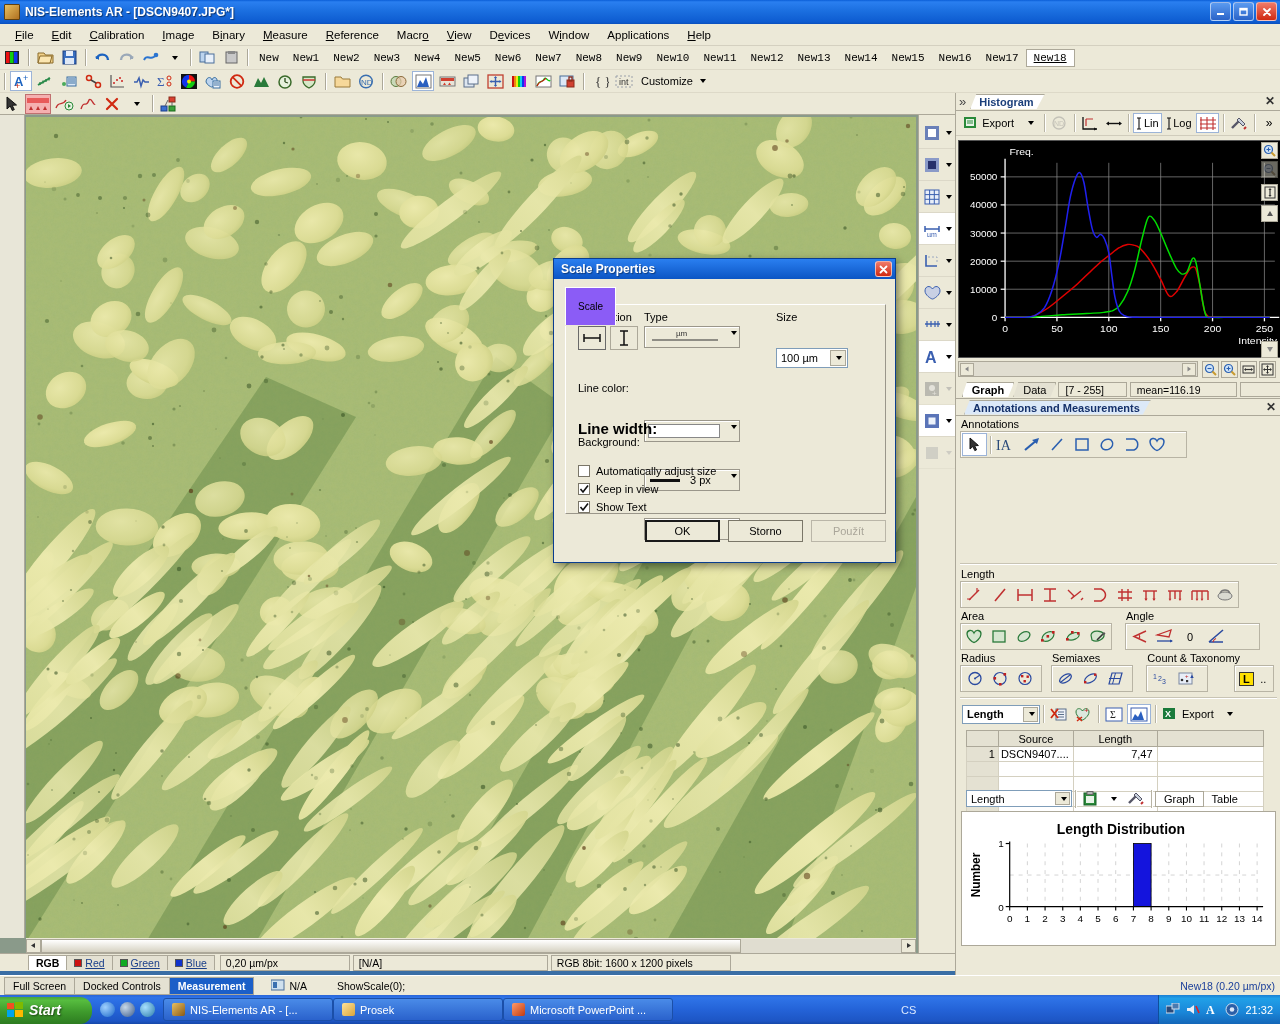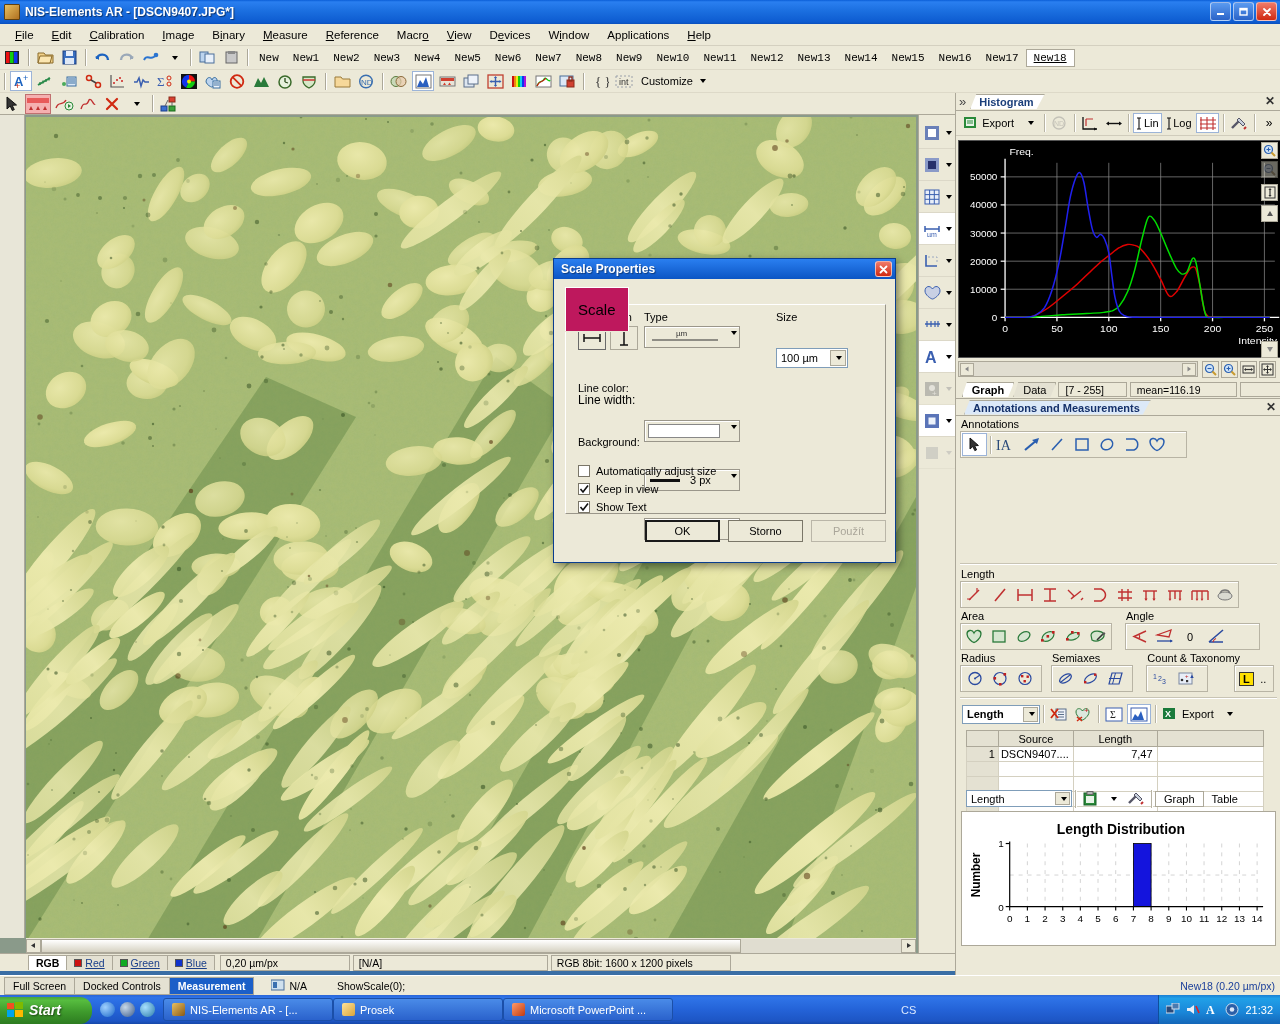--- a/index.html
+++ b/index.html
@@ -2246,21 +2246,21 @@
       <span style="color:#fff;font-weight:bold;font-size:12px;padding-left:4px;text-shadow:1px 1px 1px rgba(0,0,0,.4);">Scale Properties</span>
       <div style="position:absolute;right:3px;top:2px;width:17px;height:16px;border-radius:3px;border:1px solid rgba(255,255,255,.6);
                   background:linear-gradient(to bottom,#f07a68,#d02a12);display:flex;align-items:center;justify-content:center;">
         <svg width="9" height="9">
             <path d="M1.5 1.5 L7.5 7.5 M7.5 1.5 L1.5 7.5" stroke="#fff" stroke-width="1.8" stroke-linecap="round"></path>
           </svg>
       </div>
     </div>
 
     <div style="position:absolute;left:11px;top:28px;display:flex;align-items:flex-end;" id="dlgTabs">
-        <div style="padding: 13px 12px; font-size: 15px; border-top: 1px solid rgb(255, 255, 255); border-right: 1px solid rgb(255, 255, 255); border-left: 1px solid rgb(255, 255, 255); border-image: initial; border-bottom: none; background: #be185d; margin-right: -1px; position: relative; z-index: 2; box-shadow: rgb(236, 233, 216) 0px 1px 0px;">Scale</div>
+        <div style="padding: 13px 12px; font-size: 10px; border-top: 1px solid rgb(255, 255, 255); border-right: 1px solid rgb(255, 255, 255); border-left: 1px solid rgb(255, 255, 255); border-image: initial; border-bottom: none; background: #8b5cf6; margin-right: -1px; position: relative; z-index: 2; box-shadow: rgb(236, 233, 216) 0px 1px 0px;">Scale</div>
         <div style="padding: 2px 12px; font-size: 11px; border-top: 1px solid rgb(184, 180, 164); border-right: 1px solid rgb(184, 180, 164); border-left: 1px solid rgb(184, 180, 164); border-image: initial; border-bottom: none; background: rgb(226, 223, 207); margin-right: -1px; margin-top: 2px;">Font</div>
       </div>
 
     <div style="position:absolute;left:11px;top:45px;width:321px;height:210px;background:#ece9d8;
                 border:1px solid #fff;border-right-color:#9a968a;border-bottom-color:#9a968a;">
 
       <div style="position:absolute;left:12px;top:6px;font-size:11px;">Orientation</div>
       <div style="position:absolute;left:12px;top:21px;display:flex;">
         <div style="width:28px;height:24px;background:#ece9d8;border:1px solid #6a6a6a;display:flex;align-items:center;justify-content:center;">
           <svg width="20" height="14">
@@ -2297,21 +2297,21 @@
 
       <div style="position:absolute;left:12px;top:77px;font-size:11px;">Line color:</div>
       <div style="position:absolute;left:78px;top:73px;width:96px;height:22px;background:#ece9d8;border:1px solid #9a968a;
                   box-shadow: inset 1px 1px 0 #fff;display:flex;align-items:center;position:relative;">
         <div style="width:72px;height:14px;background:#fff;border:1px solid #888;margin-left:3px;"></div>
         <div style="position:absolute;right:2px;top:4px;">
             <div class="dropcaret"></div>
           </div>
       </div>
 
-      <div style="position:absolute;left:12px;top:88px;font-size:12px;">Line width:</div>
+      <div style="position:absolute;left:12px;top:115px;font-size:15px;font-weight:bold;">Line width:</div>
       <div style="position:absolute;left:78px;top:100px;width:96px;height:22px;background:#ece9d8;border:1px solid #9a968a;
                   box-shadow: inset 1px 1px 0 #fff;display:flex;align-items:center;position:relative;">
         <div style="width:30px;height:3px;background:#111;margin-left:5px;"></div>
         <span style="margin-left:10px;font-size:11px;">3 px</span>
         <div style="position:absolute;right:2px;top:4px;">
             <div class="dropcaret"></div>
           </div>
       </div>
 
       <div style="position:absolute;left:12px;top:131px;font-size:11px;">Background:</div>

